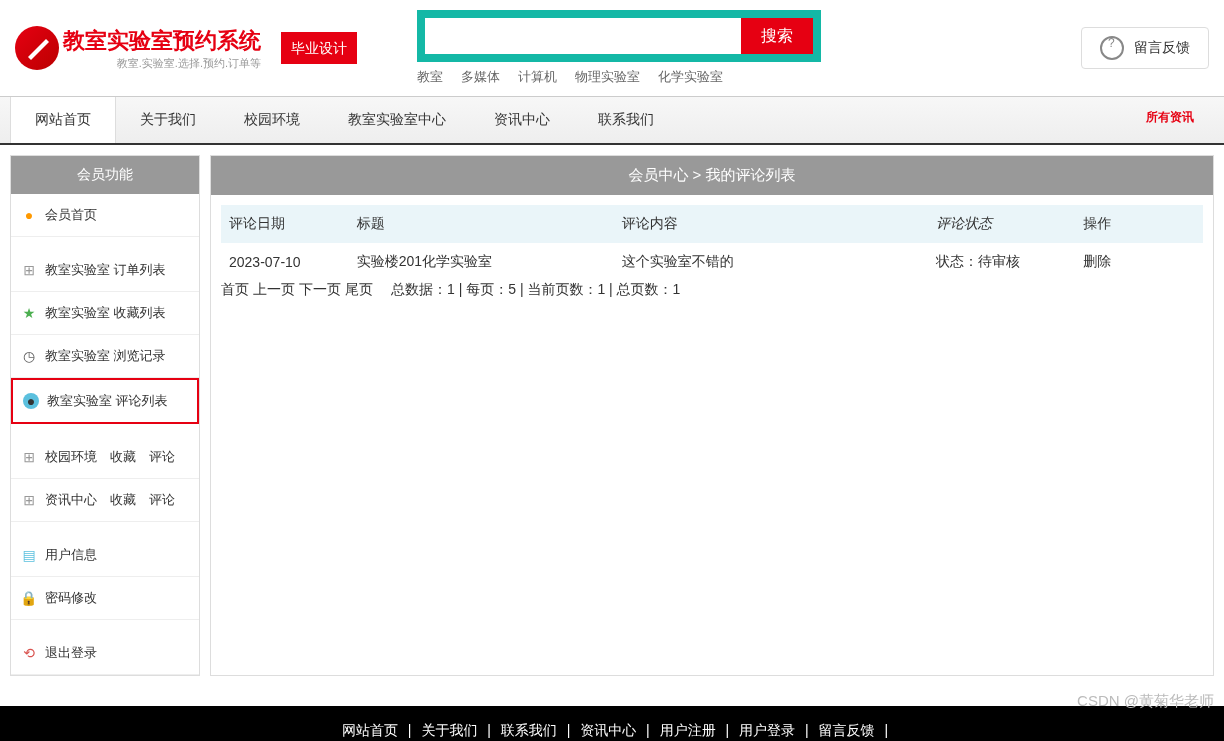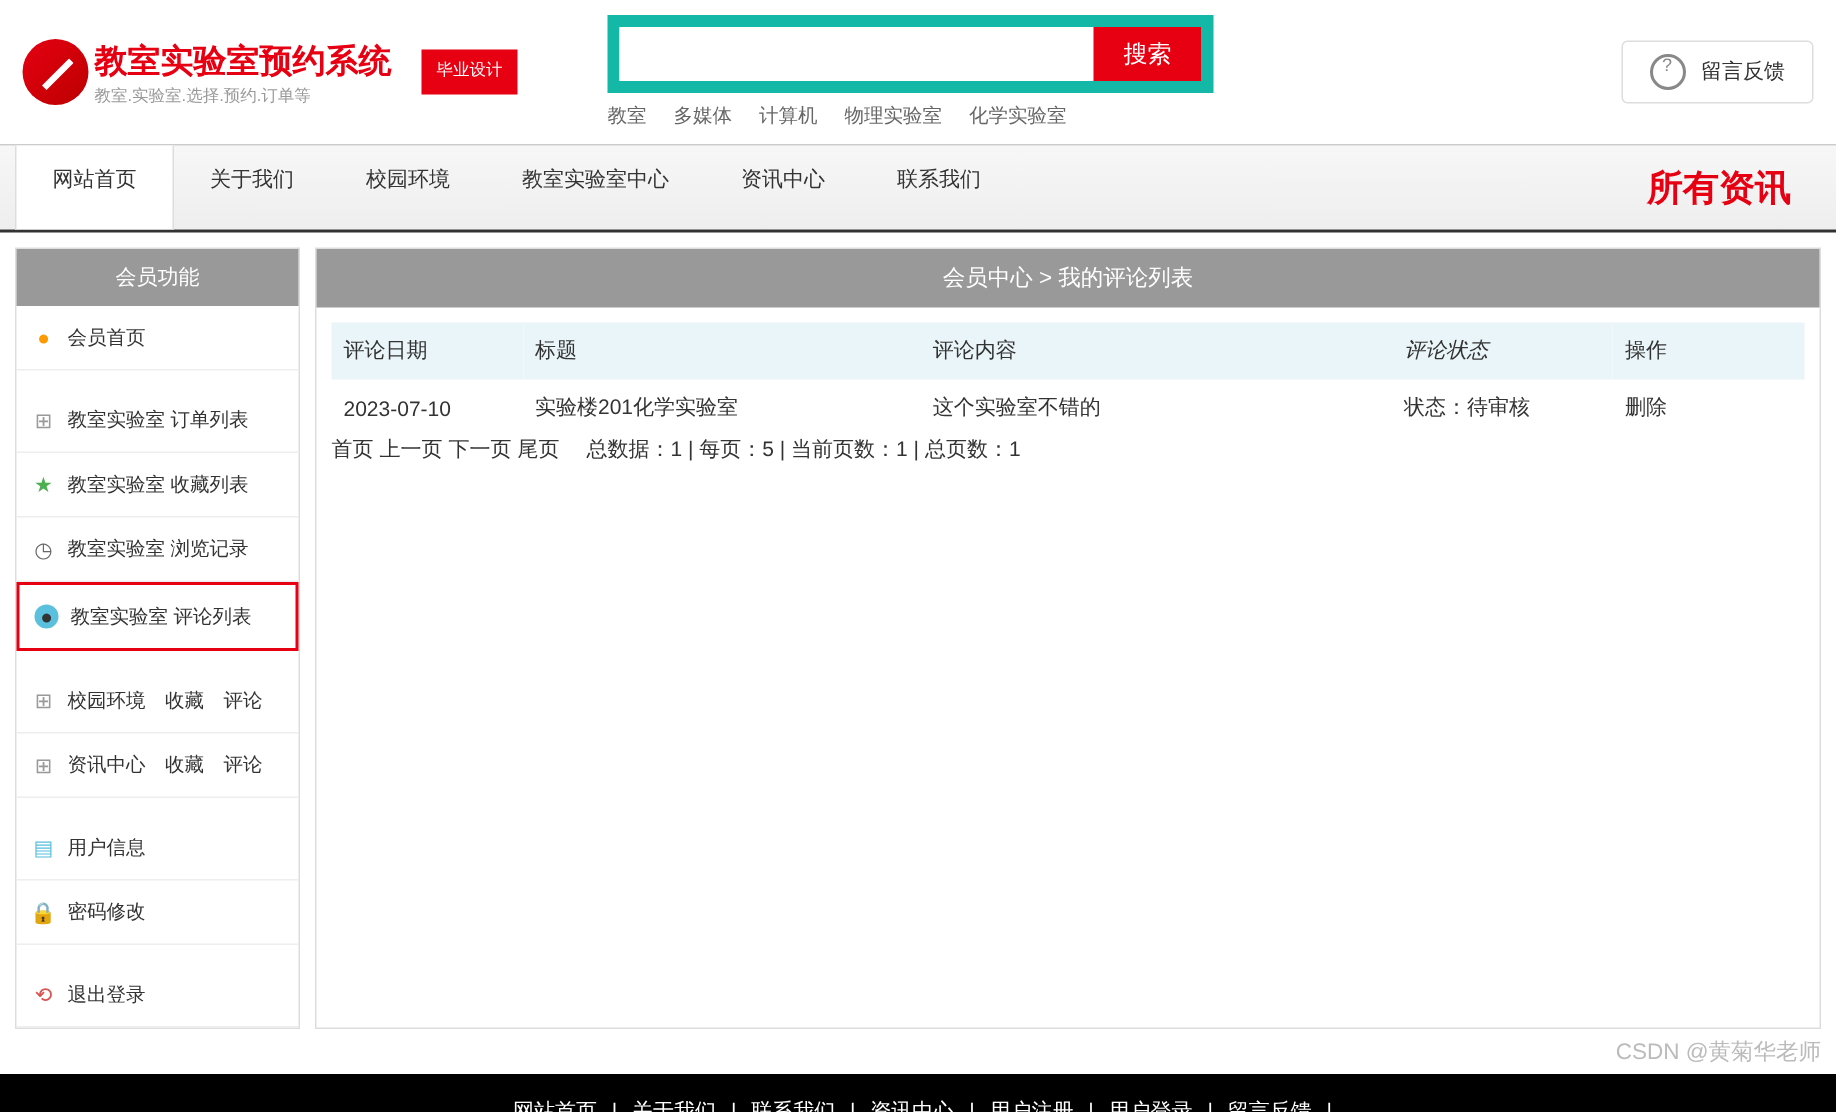--- a/index.html
+++ b/index.html
@@ -3,38 +3,38 @@
   <meta charset="utf-8">
   <style>
     * { margin: 0; padding: 0; box-sizing: border-box; }
     body { font-family: "Microsoft YaHei", sans-serif; font-size: 14px; color: #333; background: #fff; }
     
     .header { display: flex; align-items: center; padding: 10px 15px; gap: 20px; }
     .logo-section { display: flex; align-items: center; gap: 4px; }
     .logo-icon { width: 44px; height: 44px; border-radius: 50%; background: linear-gradient(135deg, #e60012 0%, #b00 100%); display: flex; align-items: center; justify-content: center; position: relative; }
     .logo-icon::after { content: ''; width: 30px; height: 30px; background: #fff; border-radius: 50%; clip-path: polygon(20% 80%, 80% 20%, 90% 30%, 30% 90%); }
     .logo-text h1 { color: #e60012; font-size: 22px; font-weight: bold; }
-    .logo-text p { color: #999; font-size: 11px; }
-    .badge { background: #e60012; color: #fff; padding: 8px 10px; font-size: 11px; text-align: center; line-height: 1.2; }
+    .logo-text p { color: #999; font-size: 11px; text-align: right; }
+    .badge { background: #e60012; color: #fff; padding: 8px 10px; font-size: 14px; text-align: center; line-height: 1.2; }
     
     .search-section { margin-left: 40px; }
     .search-box { display: flex; border: 8px solid #14b8a6; width: 404px; }
     .search-input { flex: 1; border: none; padding: 10px; outline: none; font-size: 14px; }
     .search-btn { background: #e60012; color: #fff; border: none; padding: 0 20px; font-size: 16px; cursor: pointer; }
     .search-tags { margin-top: 6px; color: #666; font-size: 13px; }
     .search-tags span { margin-right: 18px; cursor: pointer; }
     
     .feedback { margin-left: auto; display: flex; align-items: center; gap: 10px; border: 1px solid #ddd; padding: 8px 18px; border-radius: 4px; cursor: pointer; }
     .feedback-icon { width: 24px; height: 24px; border: 2px solid #888; border-radius: 50%; position: relative; }
     .feedback-icon::before { content: '?'; position: absolute; top: -2px; left: 6px; font-size: 12px; color: #888; }
     
     .nav { background: linear-gradient(#f7f7f7, #eee); border-top: 1px solid #ccc; border-bottom: 2px solid #333; display: flex; padding: 0 10px; }
     .nav-item { padding: 14px 24px; cursor: pointer; color: #333; }
     .nav-item.first { background: #fff; border-left: 1px solid #ddd; border-right: 1px solid #ddd; }
-    .nav-right { margin-left: auto; color: #e60012; font-size: 24px; font-weight: bold; padding: 12px 20px; }
+    .nav-right { margin-left: auto; color: #e60012; font-size: 12px; font-weight: bold; padding: 12px 20px; }
     
     .container { display: flex; gap: 10px; padding: 10px; }
     .sidebar { width: 190px; border: 1px solid #ddd; }
     .sidebar-header { background: #999; color: #fff; text-align: center; padding: 10px; font-size: 14px; }
     .sidebar-item { padding: 12px 10px; border-bottom: 1px solid #eee; cursor: pointer; display: flex; align-items: center; gap: 8px; font-size: 13px; }
     .sidebar-item.active { border: 2px solid #e60012; }
     .sidebar-item.spacer { padding: 6px; border-bottom: none; }
     .si-icon { width: 16px; height: 16px; display: inline-flex; align-items: center; justify-content: center; font-size: 14px; }
     .ic-home { color: #f90; } .ic-star { color: #4caf50; } .ic-clock { color: #666; }
     .ic-comment { background: #5bc0de; border-radius: 50%; } .ic-grid { color: #999; }

